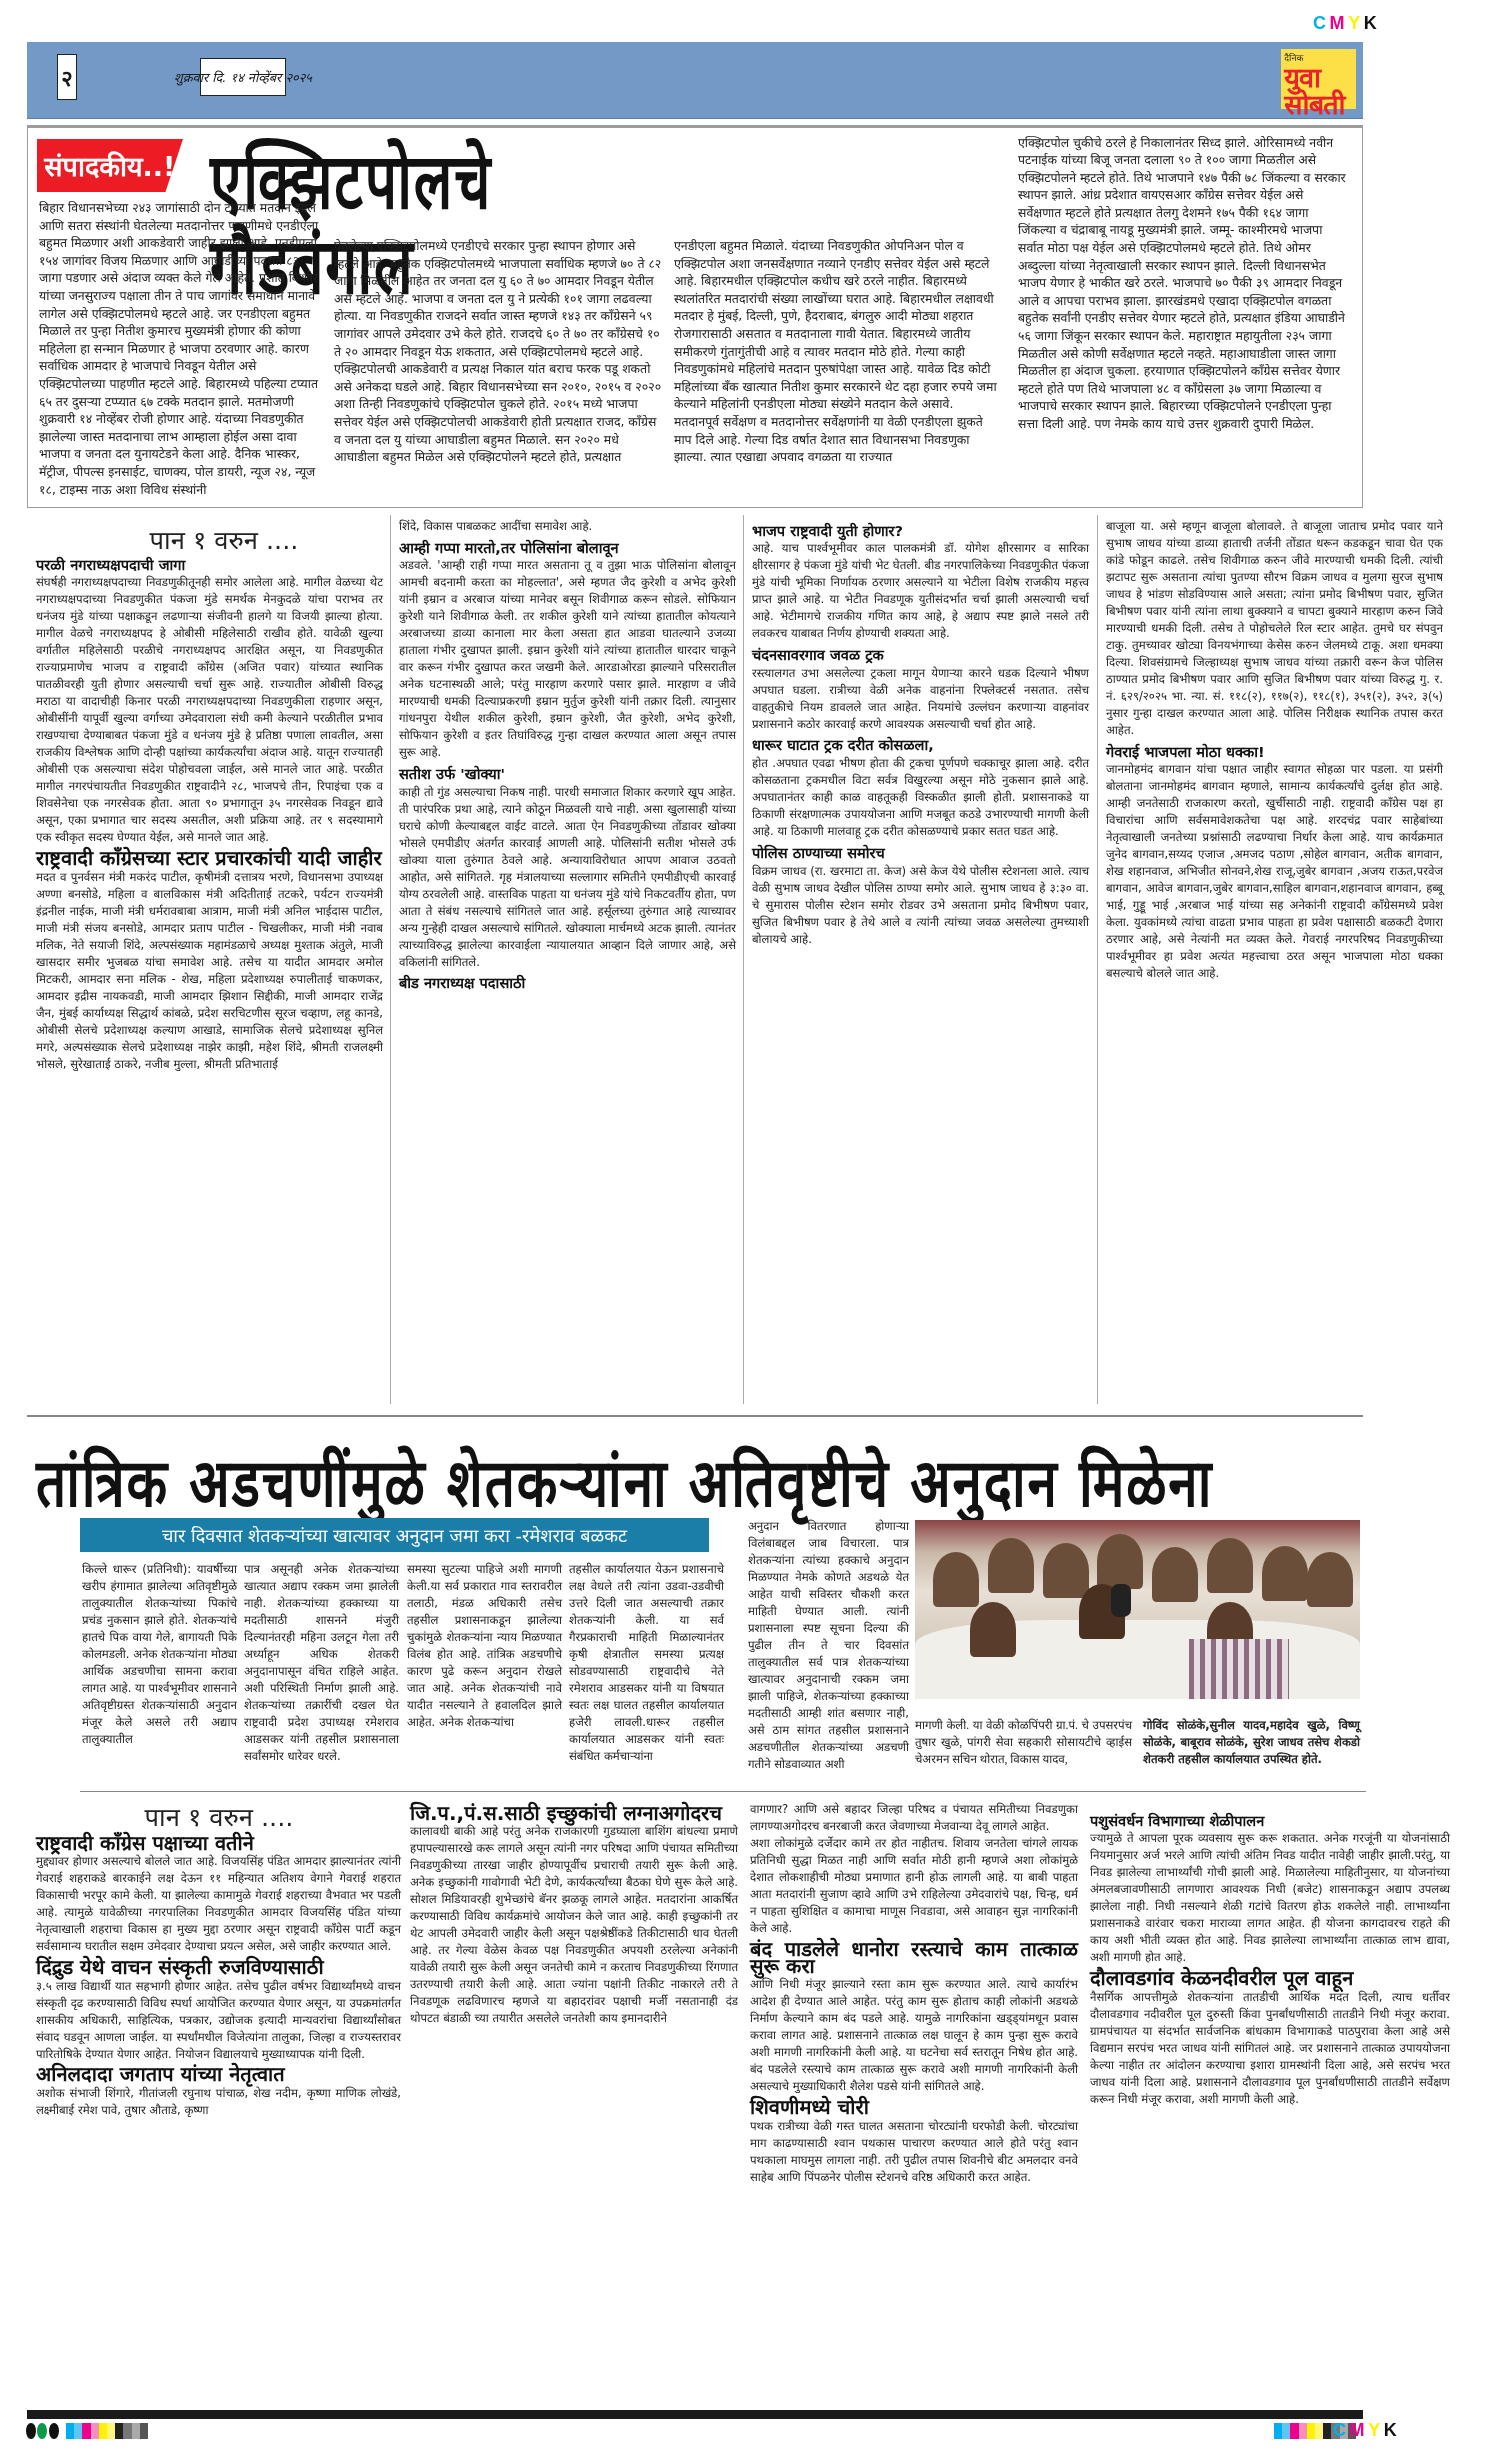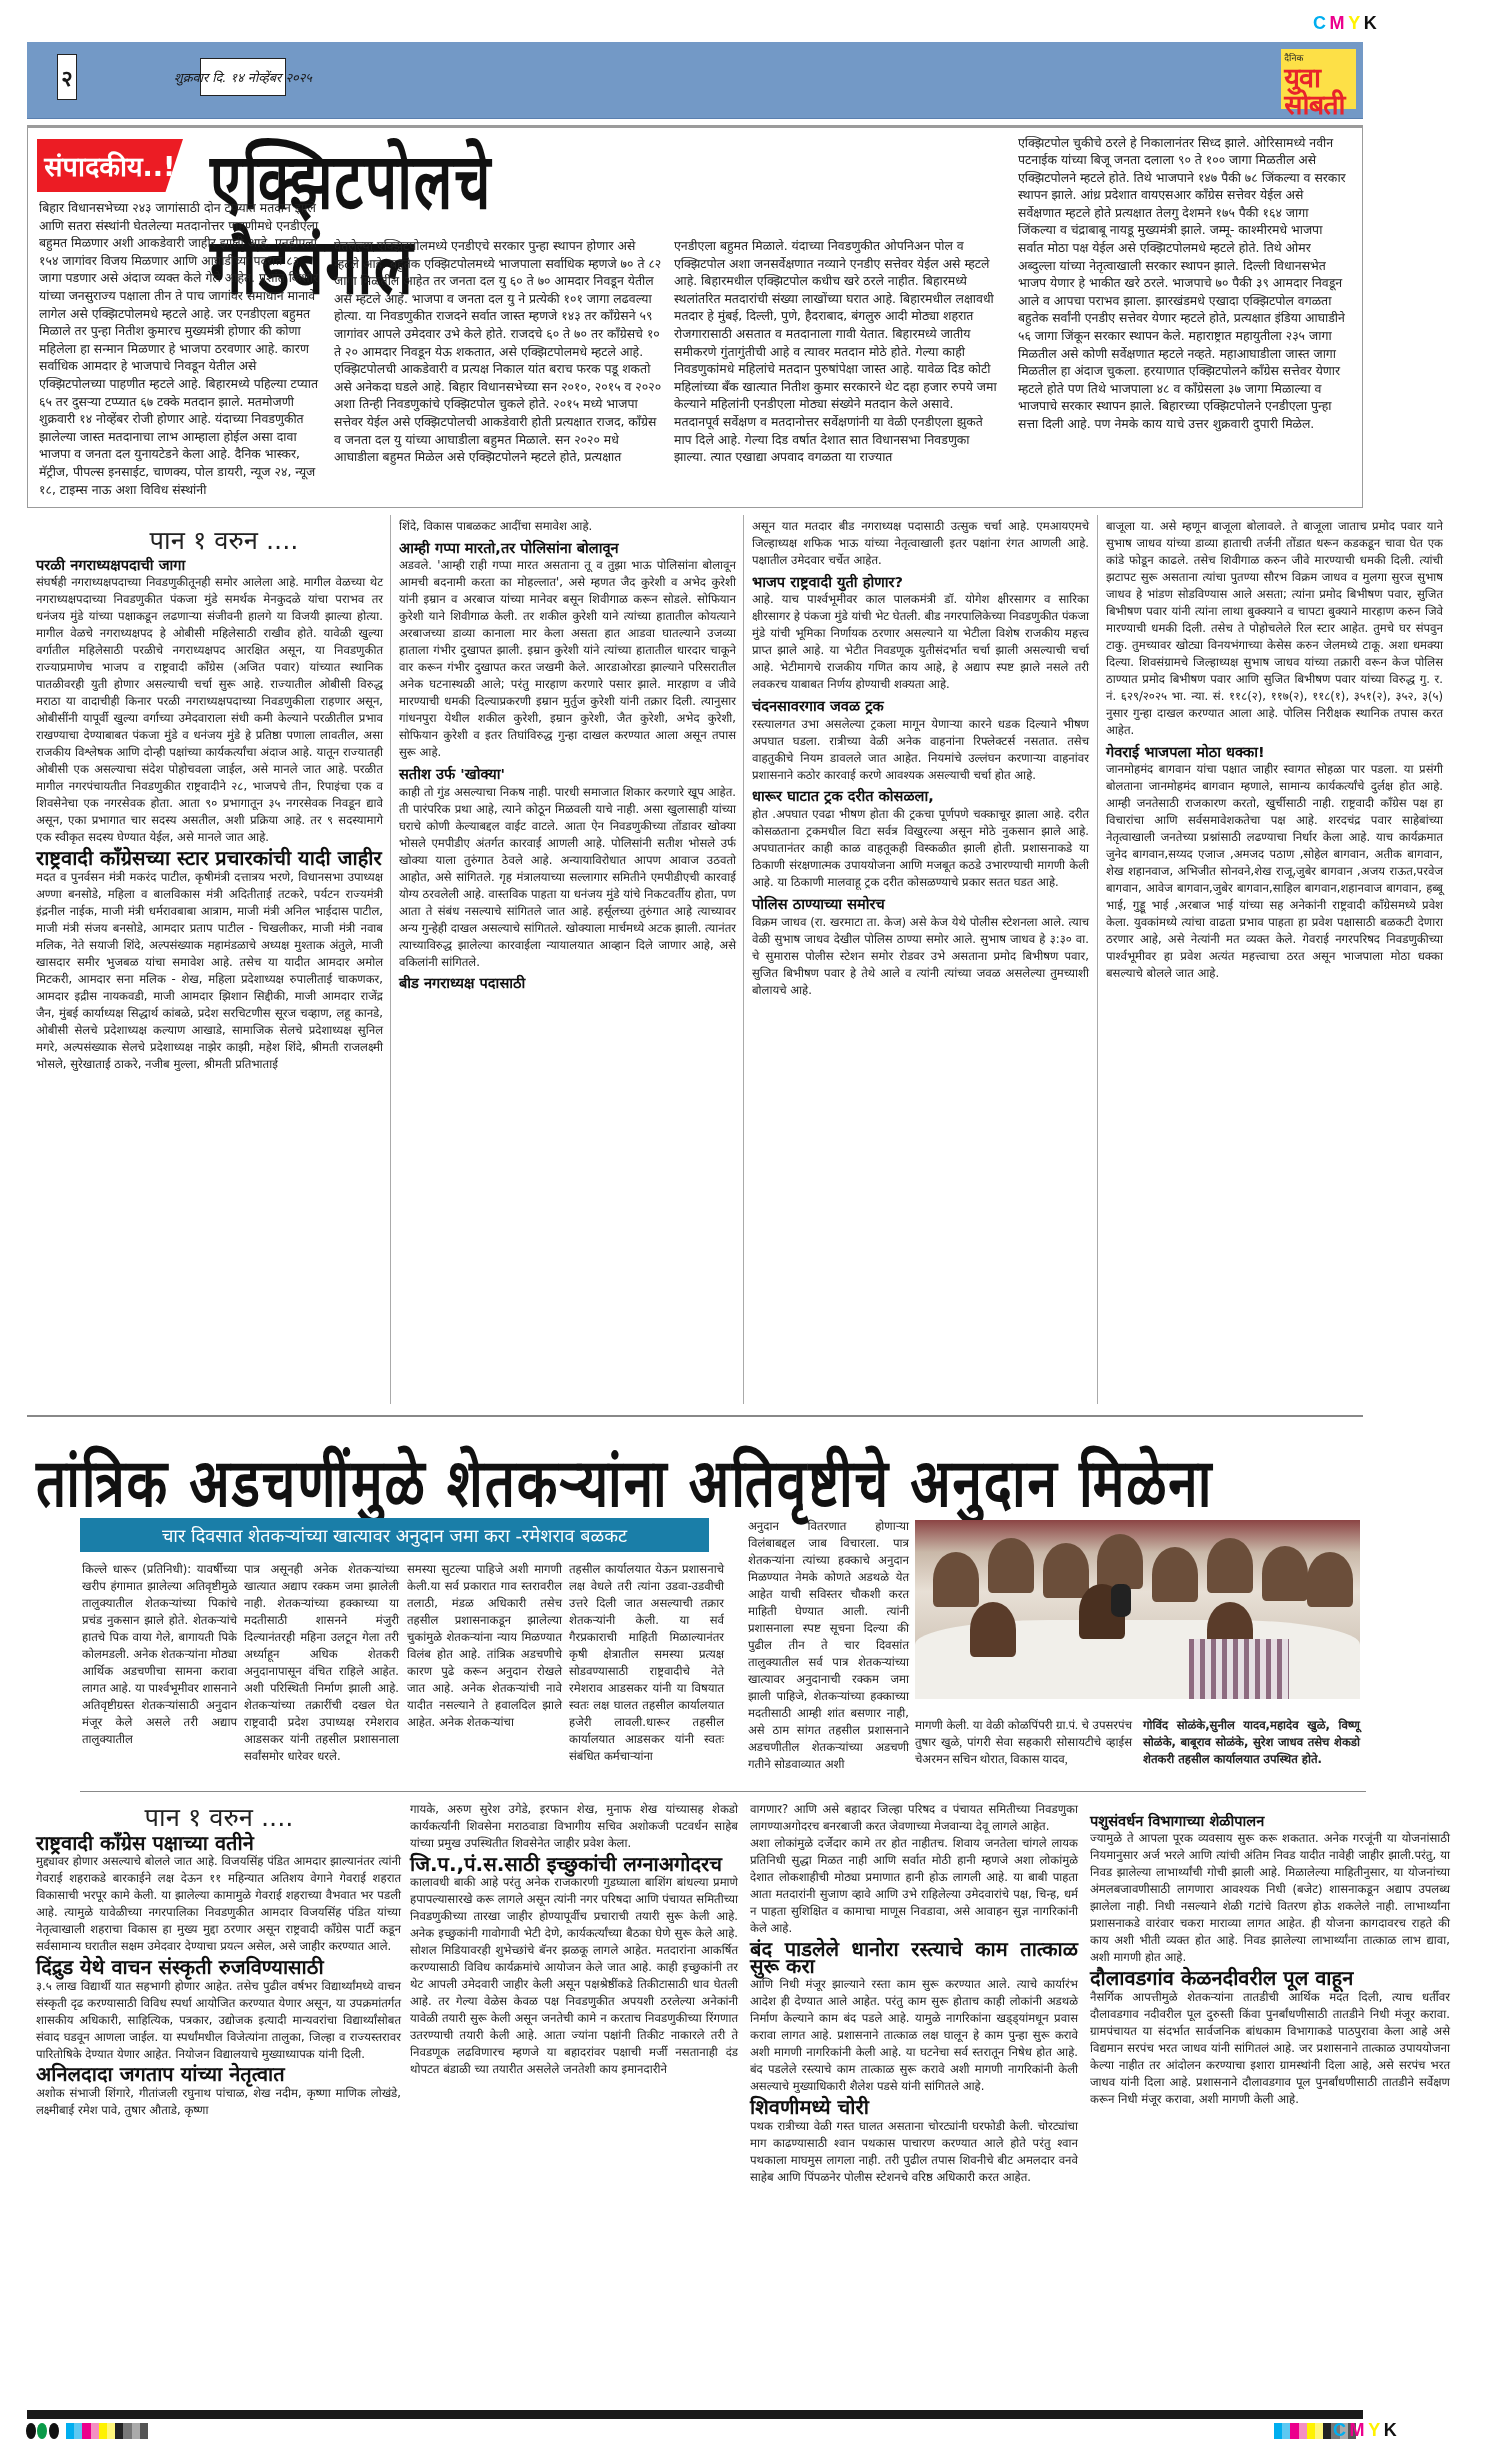--- a/index.html
+++ b/index.html
@@ -75,21 +75,20 @@
   <div>शिंदे, विकास पाबळकट आदींचा समावेश आहे.</div>
   <div class="sub-head">आम्ही गप्पा मारतो,तर पोलिसांना बोलावून</div>
   <div>अडवले. 'आम्ही राही गप्पा मारत असताना तू व तुझा भाऊ पोलिसांना बोलावून आमची बदनामी करता का मोहल्लात', असे म्हणत जैद कुरेशी व अभेद कुरेशी यांनी इम्रान व अरबाज यांच्या मानेवर बसून शिवीगाळ करून सोडले. सोफियान कुरेशी याने शिवीगाळ केली. तर शकील कुरेशी याने त्यांच्या हातातील कोयत्याने अरबाजच्या डाव्या कानाला मार केला असता हात आडवा घातल्याने उजव्या हाताला गंभीर दुखापत झाली. इम्रान कुरेशी यांने त्यांच्या हातातील धारदार चाकूने वार करून गंभीर दुखापत करत जखमी केले. आरडाओरडा झाल्याने परिसरातील अनेक घटनास्थळी आले; परंतु मारहाण करणारे पसार झाले. मारहाण व जीवे मारण्याची धमकी दिल्याप्रकरणी इम्रान मुर्तुज कुरेशी यांनी तक्रार दिली. त्यानुसार गांधनपुरा येथील शकील कुरेशी, इम्रान कुरेशी, जैत कुरेशी, अभेद कुरेशी, सोफियान कुरेशी व इतर तिघांविरुद्ध गुन्हा दाखल करण्यात आला असून तपास सुरू आहे.</div>
   <div class="sub-head">सतीश उर्फ 'खोक्या'</div>
   <div>काही तो गुंड असल्याचा निकष नाही. पारधी समाजात शिकार करणारे खूप आहेत. ती पारंपरिक प्रथा आहे, त्याने कोठून मिळवली याचे नाही. असा खुलासाही यांच्या घराचे कोणी केल्याबद्दल वाईट वाटले. आता ऐन निवडणुकीच्या तोंडावर खोक्या भोसले एमपीडीए अंतर्गत कारवाई आणली आहे. पोलिसांनी सतीश भोसले उर्फ खोक्या याला तुरुंगात ठेवले आहे. अन्यायाविरोधात आपण आवाज उठवतो आहोत, असे सांगितले. गृह मंत्रालयाच्या सल्लागार समितीने एमपीडीएची कारवाई योग्य ठरवलेली आहे. वास्तविक पाहता या धनंजय मुंडे यांचे निकटवर्तीय होता, पण आता ते संबंध नसल्याचे सांगितले जात आहे. हर्सूलच्या तुरुंगात आहे त्याच्यावर अन्य गुन्हेही दाखल असल्याचे सांगितले. खोक्याला मार्चमध्ये अटक झाली. त्यानंतर त्याच्याविरुद्ध झालेल्या कारवाईला न्यायालयात आव्हान दिले जाणार आहे, असे वकिलांनी सांगितले.</div>
   <div class="sub-head">बीड नगराध्यक्ष पदासाठी</div>
 </div>
 <div class="rule-v" style="left:743px; top:515px; height:889px;"></div>
 
 <div class="col-text body-small" style="left:752px; top:518px; width:337px;">
-  <div>असून यात मतदार बीड नगराध्यक्ष पदासाठी उत्सुक चर्चा आहे. एमआयएमचे जिल्हाध्यक्ष शफिक भाऊ यांच्या नेतृत्वाखाली इतर पक्षांना रंगत आणली आहे. पक्षातील उमेदवार चर्चेत आहेत.</div>
   <div class="sub-head">भाजप राष्ट्रवादी युती होणार?</div>
   <div>आहे. याच पार्श्वभूमीवर काल पालकमंत्री डॉ. योगेश क्षीरसागर व सारिका क्षीरसागर हे पंकजा मुंडे यांची भेट घेतली. बीड नगरपालिकेच्या निवडणुकीत पंकजा मुंडे यांची भूमिका निर्णायक ठरणार असल्याने या भेटीला विशेष राजकीय महत्त्व प्राप्त झाले आहे. या भेटीत निवडणूक युतीसंदर्भात चर्चा झाली असल्याची चर्चा आहे. भेटीमागचे राजकीय गणित काय आहे, हे अद्याप स्पष्ट झाले नसले तरी लवकरच याबाबत निर्णय होण्याची शक्यता आहे.</div>
   <div class="sub-head">चंदनसावरगाव जवळ ट्रक</div>
   <div>रस्त्यालगत उभा असलेल्या ट्रकला मागून येणाऱ्या कारने धडक दिल्याने भीषण अपघात घडला. रात्रीच्या वेळी अनेक वाहनांना रिफ्लेक्टर्स नसतात. तसेच वाहतुकीचे नियम डावलले जात आहेत. नियमांचे उल्लंघन करणाऱ्या वाहनांवर प्रशासनाने कठोर कारवाई करणे आवश्यक असल्याची चर्चा होत आहे.</div>
   <div class="sub-head">धारूर घाटात ट्रक दरीत कोसळला,</div>
   <div>होत .अपघात एवढा भीषण होता की ट्रकचा पूर्णपणे चक्काचूर झाला आहे. दरीत कोसळताना ट्रकमधील विटा सर्वत्र विखुरल्या असून मोठे नुकसान झाले आहे. अपघातानंतर काही काळ वाहतूकही विस्कळीत झाली होती. प्रशासनाकडे या ठिकाणी संरक्षणात्मक उपाययोजना आणि मजबूत कठडे उभारण्याची मागणी केली आहे. या ठिकाणी मालवाहू ट्रक दरीत कोसळण्याचे प्रकार सतत घडत आहे.</div>
   <div class="sub-head">पोलिस ठाण्याच्या समोरच</div>
   <div>विक्रम जाधव (रा. खरमाटा ता. केज) असे केज येथे पोलीस स्टेशनला आले. त्याच वेळी सुभाष जाधव देखील पोलिस ठाण्या समोर आले. सुभाष जाधव हे ३:३० वा. चे सुमारास पोलीस स्टेशन समोर रोडवर उभे असताना प्रमोद बिभीषण पवार, सुजित बिभीषण पवार हे तेथे आले व त्यांनी त्यांच्या जवळ असलेल्या तुमच्याशी बोलायचे आहे.</div>
 </div>
 <div class="rule-v" style="left:1097px; top:515px; height:889px;"></div>
@@ -137,21 +136,20 @@
 <div class="col-text body-small" style="left:36px; top:1831px; width:365px;">
   <div class="sub-head big">राष्ट्रवादी कॉंग्रेस पक्षाच्या वतीने</div>
   <div>मुद्द्यावर होणार असल्याचे बोलले जात आहे. विजयसिंह पंडित आमदार झाल्यानंतर त्यांनी गेवराई शहराकडे बारकाईने लक्ष देऊन ११ महिन्यात अतिशय वेगाने गेवराई शहरात विकासाची भरपूर कामे केली. या झालेल्या कामामुळे गेवराई शहराच्या वैभवात भर पडली आहे. त्यामुळे यावेळीच्या नगरपालिका निवडणुकीत आमदार विजयसिंह पंडित यांच्या नेतृत्वाखाली शहराचा विकास हा मुख्य मुद्दा ठरणार असून राष्ट्रवादी कॉंग्रेस पार्टी कडून सर्वसामान्य घरातील सक्षम उमेदवार देण्याचा प्रयत्न असेल, असे जाहीर करण्यात आले.</div>
   <div class="sub-head big">दिंद्रुड येथे वाचन संस्कृती रुजविण्यासाठी</div>
   <div>३.५ लाख विद्यार्थी यात सहभागी होणार आहेत. तसेच पुढील वर्षभर विद्यार्थ्यांमध्ये वाचन संस्कृती दृढ करण्यासाठी विविध स्पर्धा आयोजित करण्यात येणार असून, या उपक्रमांतर्गत शासकीय अधिकारी, साहित्यिक, पत्रकार, उद्योजक इत्यादी मान्यवरांचा विद्यार्थ्यांसोबत संवाद घडवून आणला जाईल. या स्पर्धांमधील विजेत्यांना तालुका, जिल्हा व राज्यस्तरावर पारितोषिके देण्यात येणार आहेत. नियोजन विद्यालयाचे मुख्याध्यापक यांनी दिली.</div>
   <div class="sub-head big">अनिलदादा जगताप यांच्या नेतृत्वात</div>
   <div>अशोक संभाजी शिंगारे, गीतांजली रघुनाथ पांचाळ, शेख नदीम, कृष्णा माणिक लोखंडे, लक्ष्मीबाई रमेश पावे, तुषार औताडे, कृष्णा</div>
 </div>
 
 <div class="col-text body-small" style="left:410px; top:1801px; width:328px;">
-  <div>गायके, अरुण सुरेश उगेडे, इरफान शेख, मुनाफ शेख यांच्यासह शेकडो कार्यकर्त्यांनी शिवसेना मराठवाडा विभागीय सचिव अशोकजी पटवर्धन साहेब यांच्या प्रमुख उपस्थितीत शिवसेनेत जाहीर प्रवेश केला.</div>
   <div class="sub-head big">जि.प.,पं.स.साठी इच्छुकांची लग्नाअगोदरच</div>
   <div>कालावधी बाकी आहे परंतु अनेक राजकारणी गुडघ्याला बाशिंग बांधल्या प्रमाणे हपापल्यासारखे करू लागले असून त्यांनी नगर परिषदा आणि पंचायत समितीच्या निवडणुकीच्या तारखा जाहीर होण्यापूर्वीच प्रचाराची तयारी सुरू केली आहे. अनेक इच्छुकांनी गावोगावी भेटी देणे, कार्यकर्त्यांच्या बैठका घेणे सुरू केले आहे. सोशल मिडियावरही शुभेच्छांचे बॅनर झळकू लागले आहेत. मतदारांना आकर्षित करण्यासाठी विविध कार्यक्रमांचे आयोजन केले जात आहे. काही इच्छुकांनी तर थेट आपली उमेदवारी जाहीर केली असून पक्षश्रेष्ठींकडे तिकीटासाठी धाव घेतली आहे. तर गेल्या वेळेस केवळ पक्ष निवडणुकीत अपयशी ठरलेल्या अनेकांनी यावेळी तयारी सुरू केली असून जनतेची कामे न करताच निवडणुकीच्या रिंगणात उतरण्याची तयारी केली आहे. आता ज्यांना पक्षांनी तिकीट नाकारले तरी ते निवडणूक लढविणारच म्हणजे या बहादरांवर पक्षाची मर्जी नसतानाही दंड थोपटत बंडाळी च्या तयारीत असलेले जनतेशी काय इमानदारीने</div>
 </div>
 
 <div class="col-text body-small" style="left:750px; top:1801px; width:328px;">
   <div>वागणार? आणि असे बहादर जिल्हा परिषद व पंचायत समितीच्या निवडणुका लागण्याअगोदरच बनरबाजी करत जेवणाच्या मेजवान्या देवू लागले आहेत.</div>
   <div>अशा लोकांमुळे दर्जेदार कामे तर होत नाहीतच. शिवाय जनतेला चांगले लायक प्रतिनिधी सुद्धा मिळत नाही आणि सर्वात मोठी हानी म्हणजे अशा लोकांमुळे देशात लोकशाहीची मोठ्या प्रमाणात हानी होऊ लागली आहे. या बाबी पाहता आता मतदारांनी सुजाण व्हावे आणि उभे राहिलेल्या उमेदवारांचे पक्ष, चिन्ह, धर्म न पाहता सुशिक्षित व कामाचा माणूस निवडावा, असे आवाहन सुज्ञ नागरिकांनी केले आहे.</div>
   <div class="sub-head big">बंद पाडलेले धानोरा रस्त्याचे काम तात्काळ सुरू करा</div>
   <div>आणि निधी मंजूर झाल्याने रस्ता काम सुरू करण्यात आले. त्याचे कार्यारंभ आदेश ही देण्यात आले आहेत. परंतु काम सुरू होताच काही लोकांनी अडथळे निर्माण केल्याने काम बंद पडले आहे. यामुळे नागरिकांना खड्ड्यांमधून प्रवास करावा लागत आहे. प्रशासनाने तात्काळ लक्ष घालून हे काम पुन्हा सुरू करावे अशी मागणी नागरिकांनी केली आहे. या घटनेचा सर्व स्तरातून निषेध होत आहे. बंद पडलेले रस्त्याचे काम तात्काळ सुरू करावे अशी मागणी नागरिकांनी केली असल्याचे मुख्याधिकारी शैलेश पडसे यांनी सांगितले आहे.</div>
   <div class="sub-head big">शिवणीमध्ये चोरी</div>

